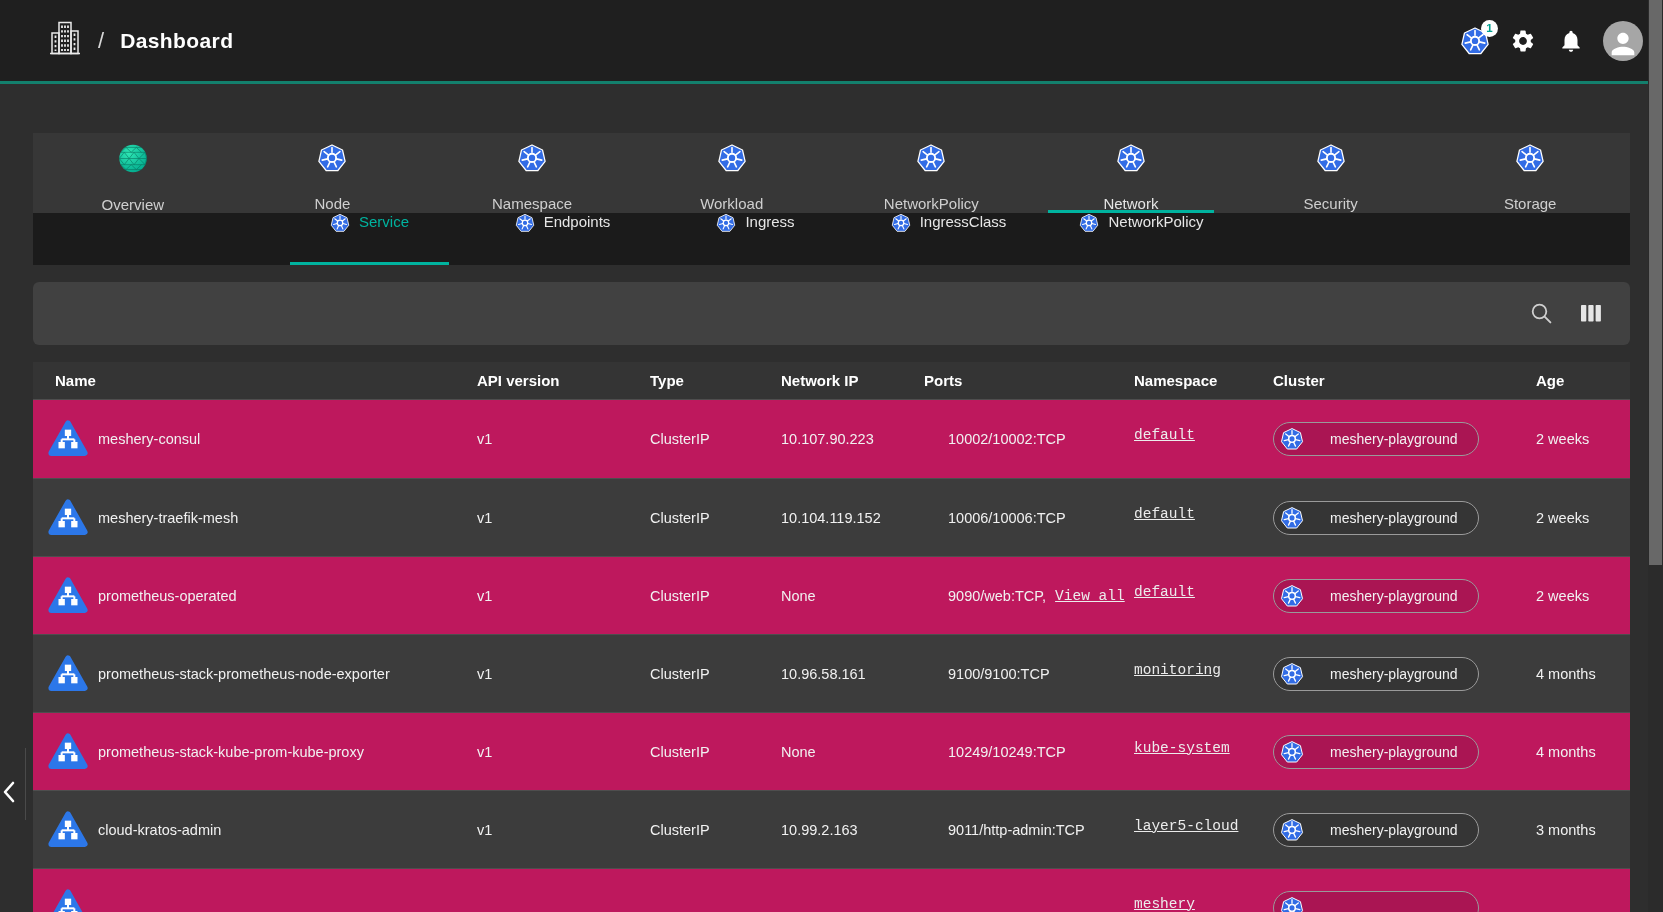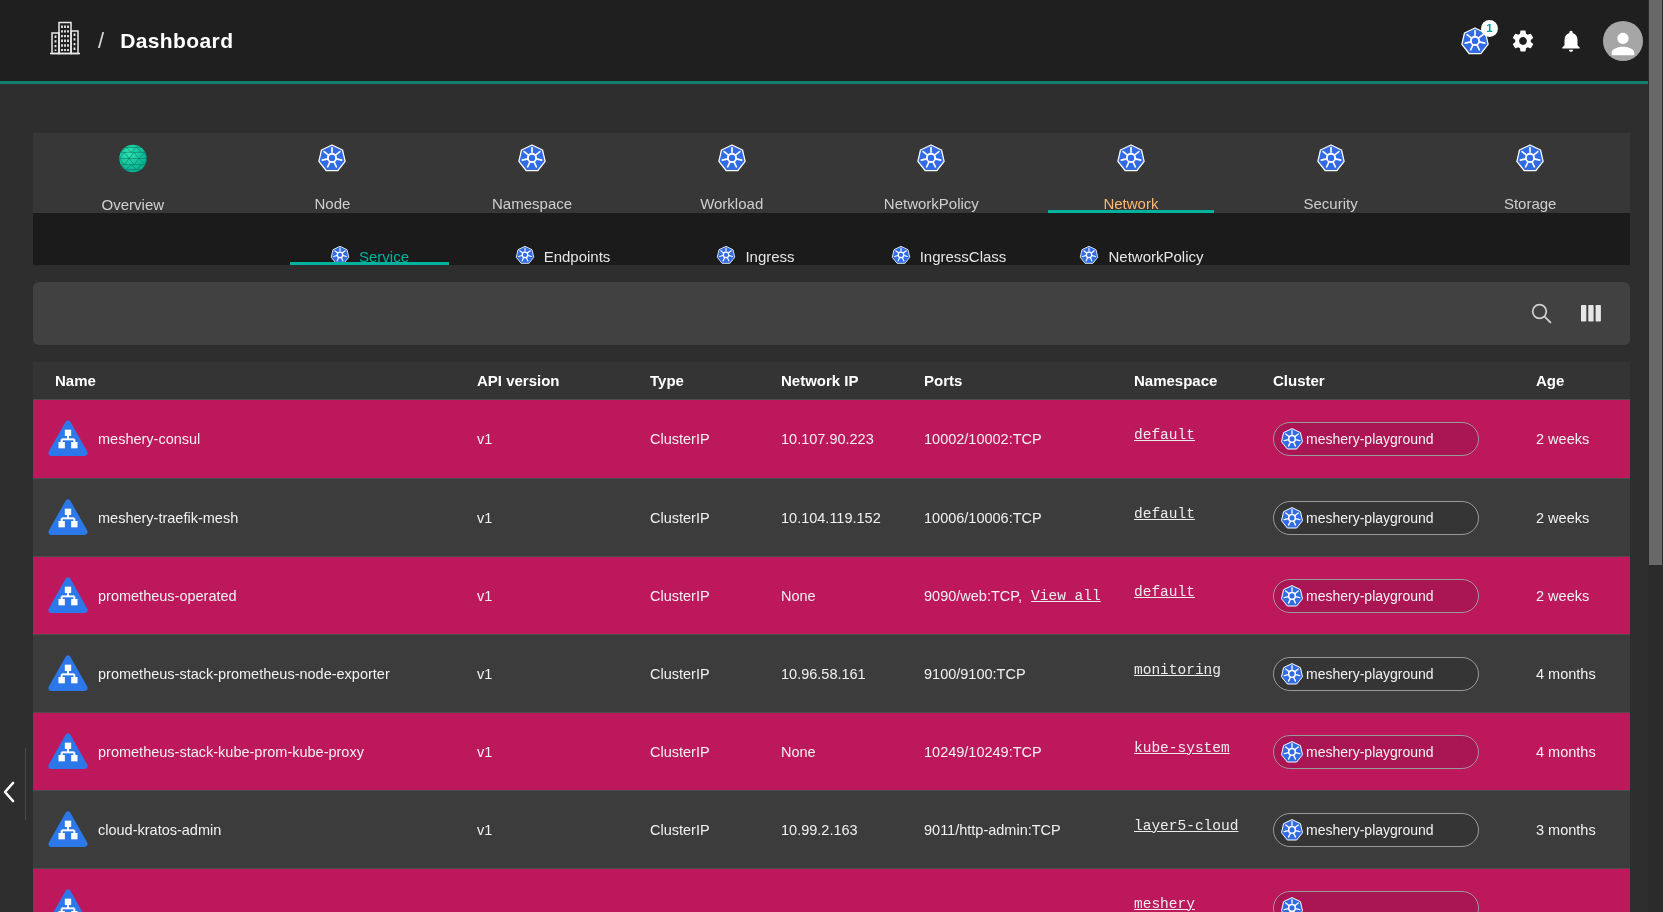--- a/index.html
+++ b/index.html
@@ -32,27 +32,27 @@
   }
   
   .main { position:relative; margin:0 33px; width:1597px; }
   .tabs-card { margin-top:49px; }
   .tabs-row { height:80px; background:#373737; display:flex; }
   .tab {
     flex:1; display:flex; flex-direction:column; align-items:center;
     padding-top:10px; gap:22px; position:relative; cursor:pointer;
   }
   .tab .lbl { font-size:15px; color:#cfcfcf; }
-  .tab.selected .lbl { color:#fdba74; }
+  .tab.selected .lbl { color:#e5e5e5; }
   .tab .indicator, .subtab .indicator {
     position:absolute; bottom:0; left:17px; right:17px; height:3px; background:#00B39F;
   }
   .subtabs-row { height:52px; background:#1b1b1b; display:flex; padding-left:240px; }
   .subtab {
-    width:193px; display:flex; align-items:flex-end; justify-content:center;
+    width:193px; display:flex; align-items:flex-start; justify-content:center;
     gap:9px; position:relative; cursor:pointer;
   }
   .subtab .lbl { font-size:15px; color:#e6e6e6; }
   .subtab.selected .lbl { color:#00B39F; }
   
   .toolbar {
     margin-top:17px; height:63px; background:#414141; border-radius:6px;
     display:flex; align-items:center; justify-content:flex-end; gap:24px; padding-right:26px;
   }
   .toolbar .icon-btn { width:26px; height:26px; }
@@ -67,24 +67,24 @@
   .thead > div:first-child { padding-left:22px; }
   .trow { height:78px; }
   .trow + .trow { border-top:1px solid #4e4e4e; }
   .trow.odd  { background:#be185d; }
   .trow.even { background:#3c3c3c; }
   .cell { display:flex; align-items:center; font-size:14.5px; color:#f1f1f1; }
   .c-name { padding-left:15px; gap:10px; }
   .svc-ic { width:40px; height:40px; flex:0 0 auto; }
   .link { color:#ececec; text-decoration:underline; cursor:pointer;font-family:Liberation Mono, monospace; }
   .c-ns .link { transform:translateY(-4px); }
-  .c-ports { gap:9px; }
+  .c-ports { gap:9px;margin-left:24px; }
   .chip {
     width:206px; height:34px; border:1px solid #9a9a9a; border-radius:17px;
-    background:rgba(0,0,0,.10); display:flex; align-items:center; gap:2px;
+    background:rgba(0,0,0,.10); display:flex; align-items:center; gap:26px;
     padding-left:6px; cursor:pointer;
   }
   .chip .lbl { font-size:14px; color:#f2f2f2; }
   .k8s-20 { width:20px; height:20px; } .k8s-24 { width:24px; height:24px; }
   .k8s-30 { width:30px; height:30px; } .mesh-34 { width:34px; height:34px; }
   
   .drawer-toggle {
     position:absolute; left:2px; top:770px; width:20px; height:44px;
     display:flex; align-items:center; cursor:pointer;
   }

